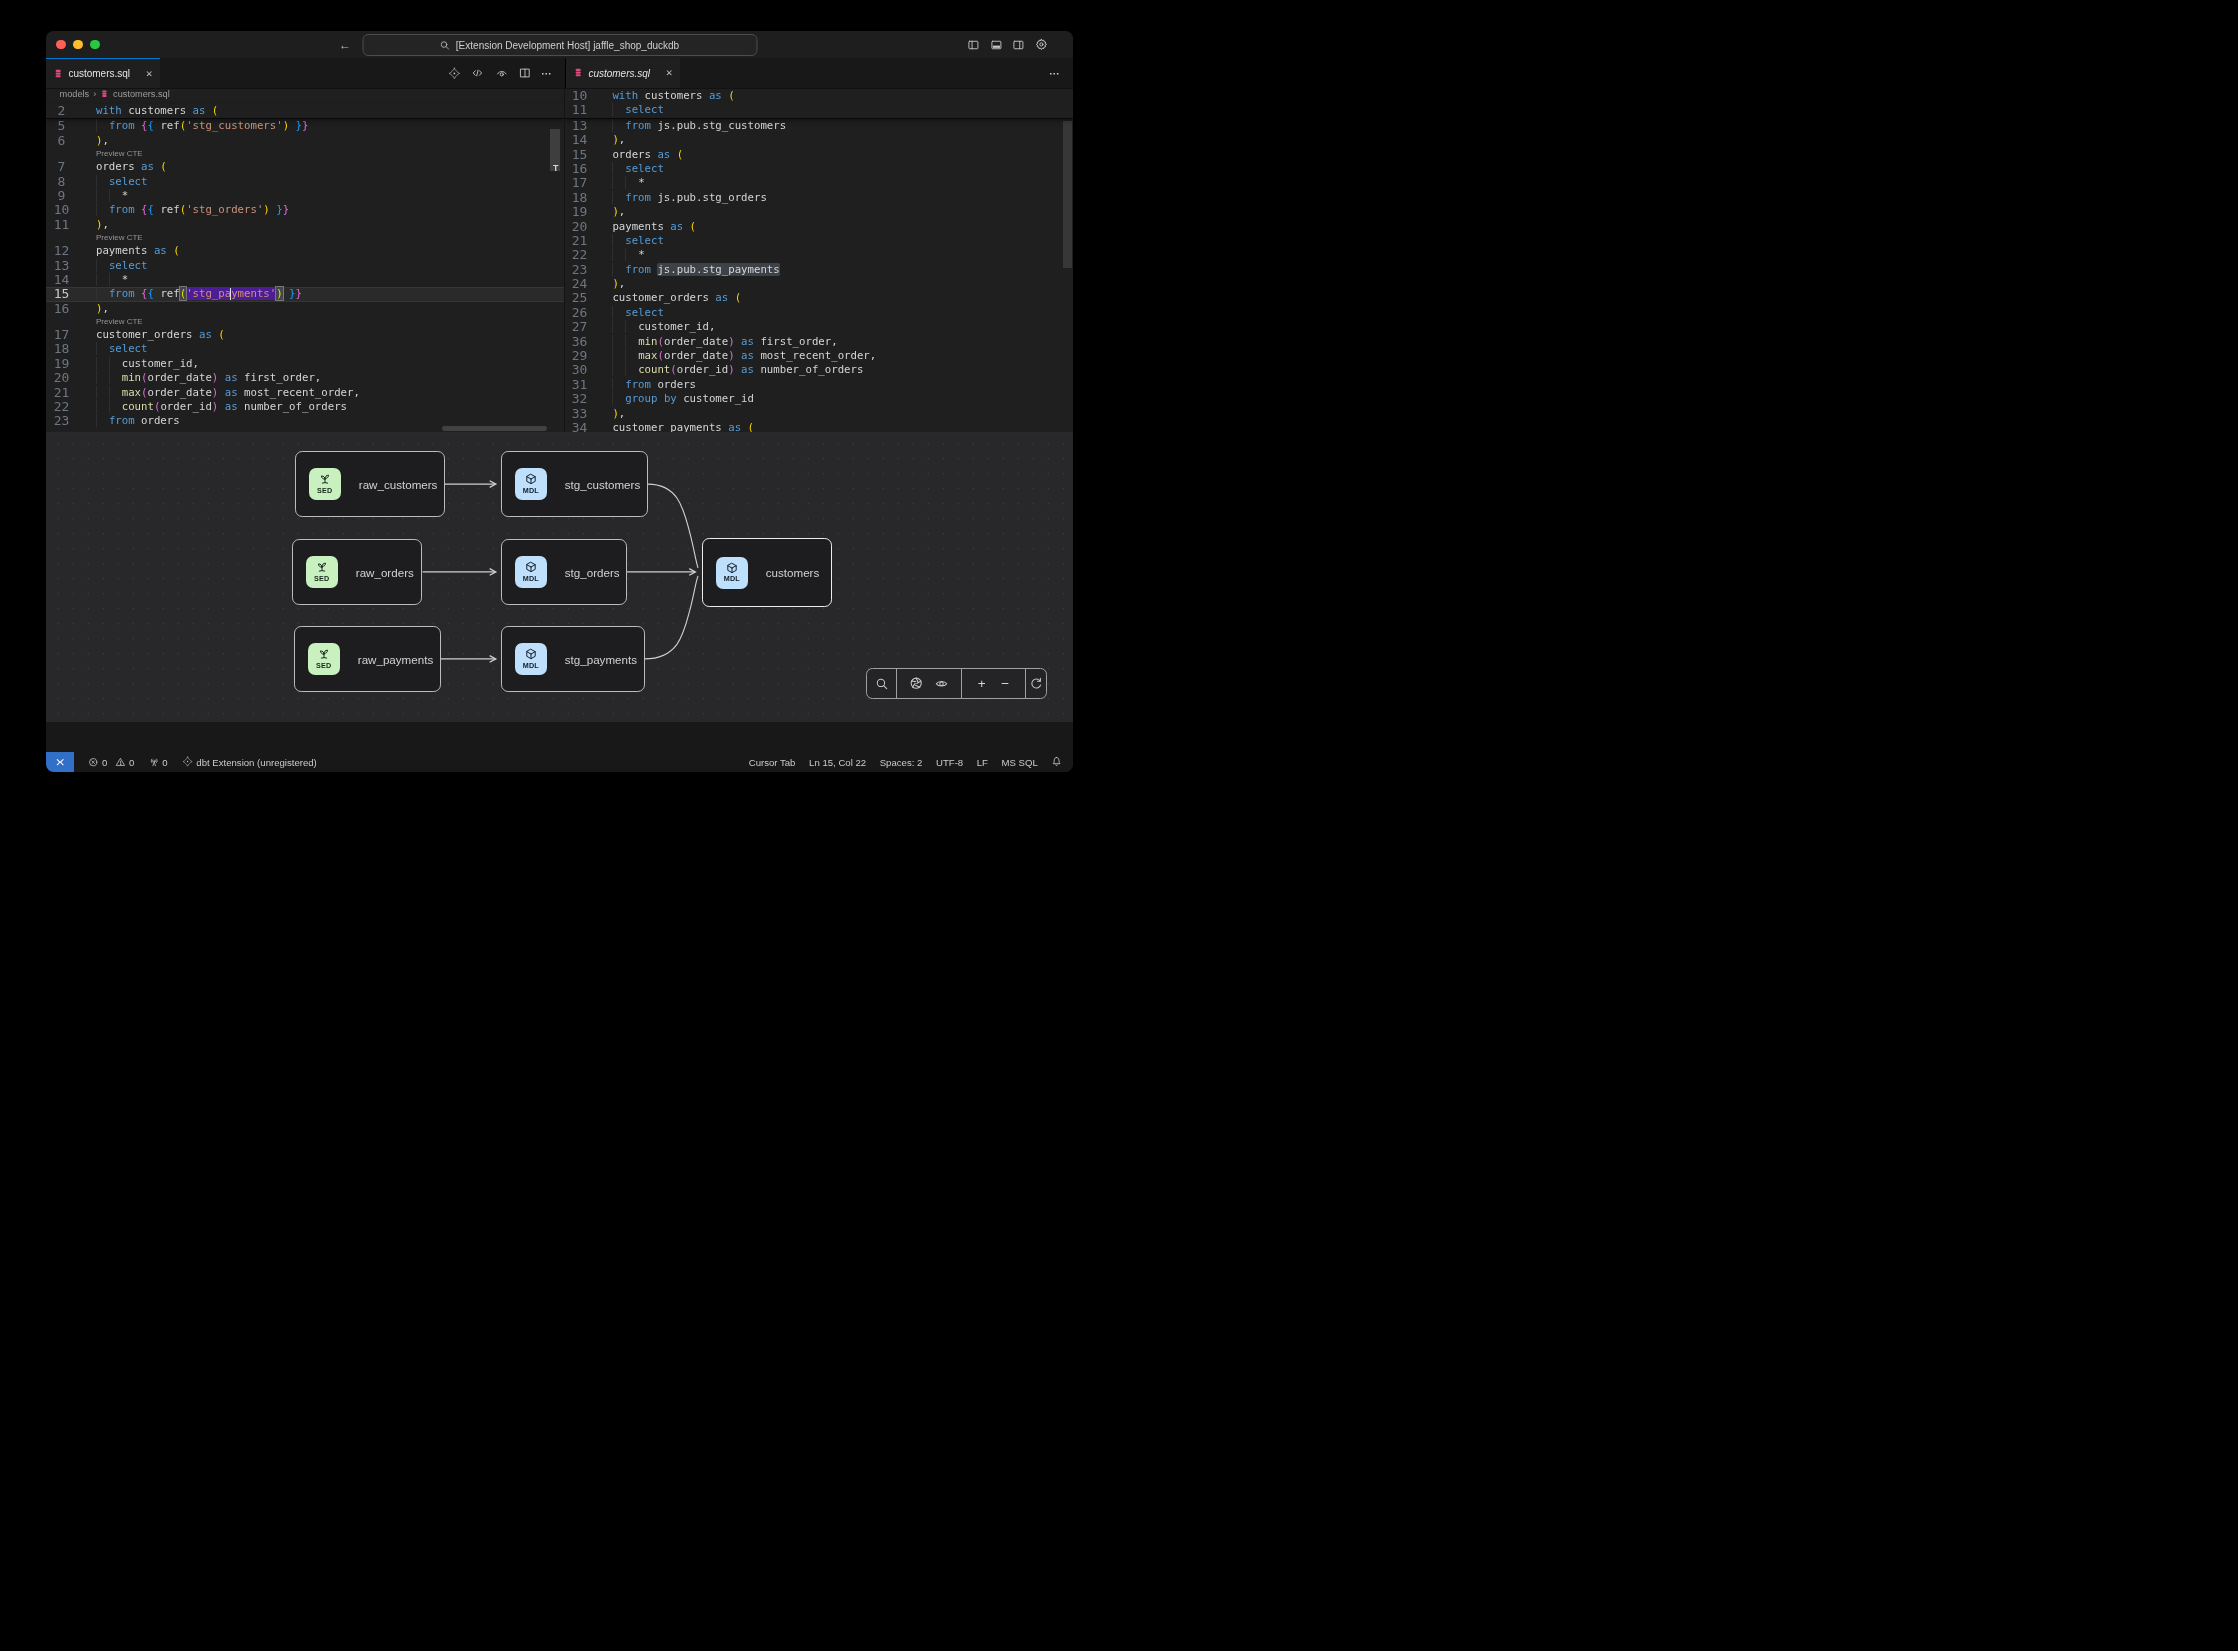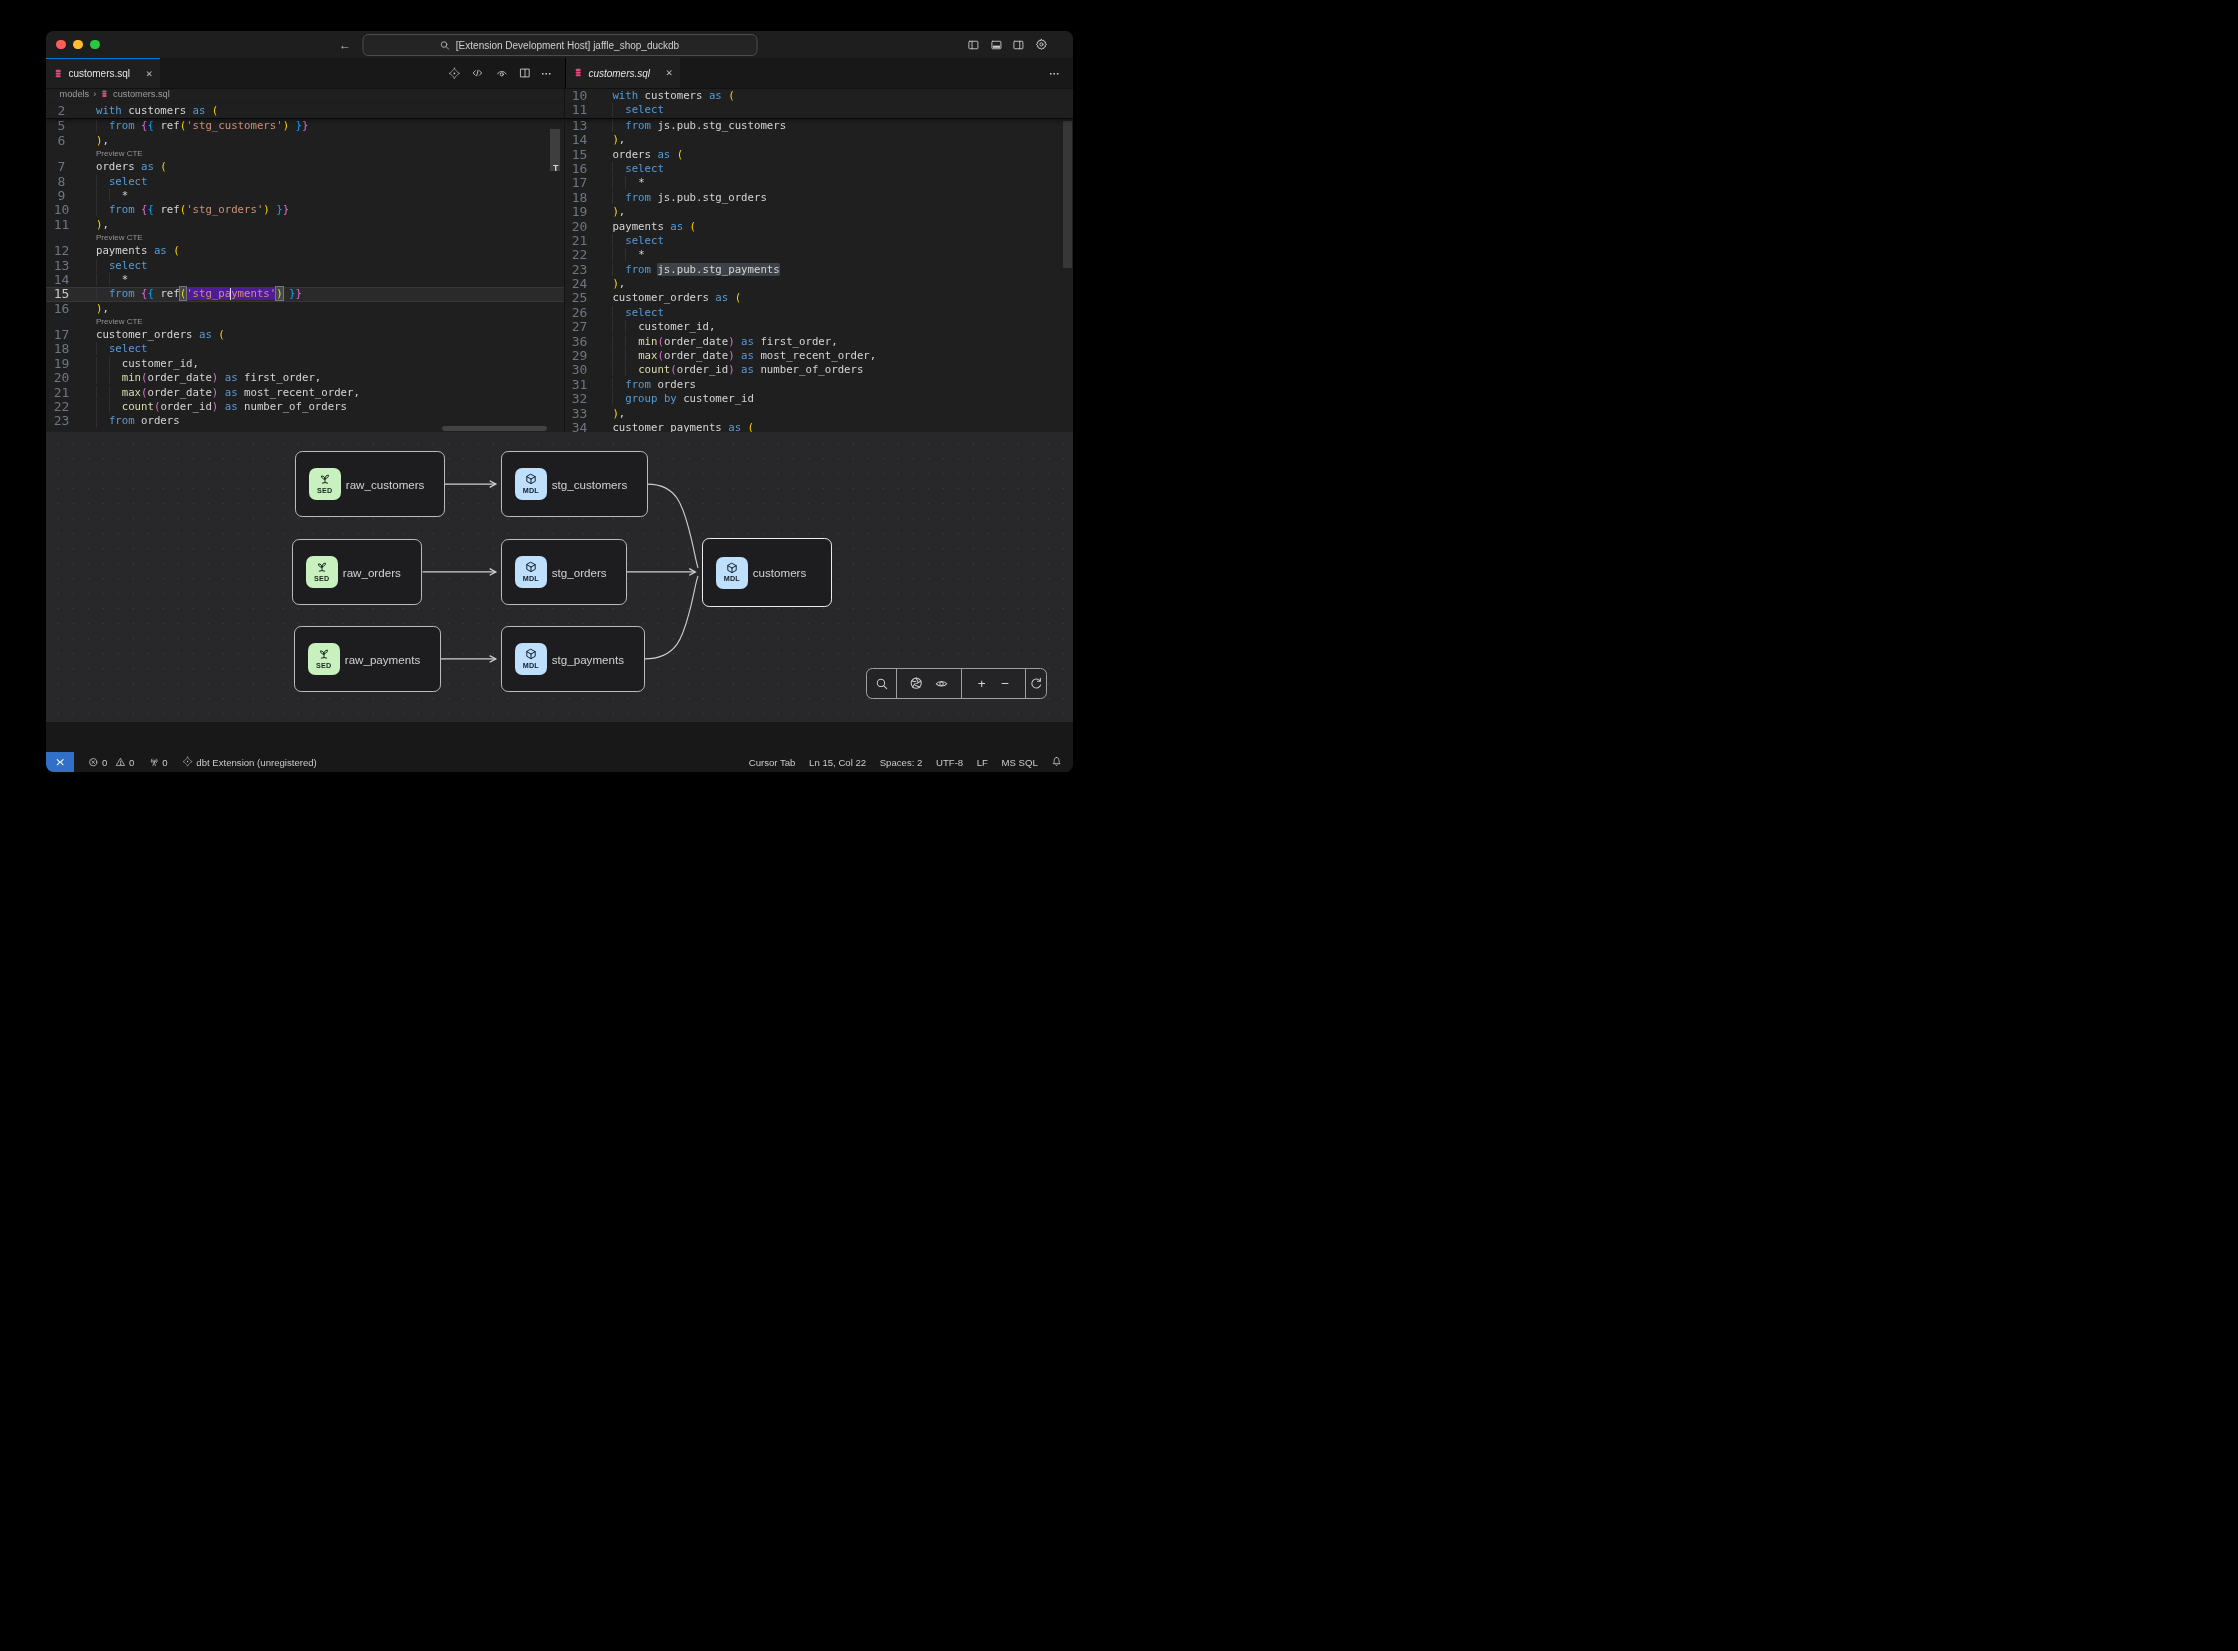--- a/index.html
+++ b/index.html
@@ -73,21 +73,21 @@
   .ptab{color:#9b9b9b;font-size:10.4px;}
   .ptab.active{color:#fff;background:#3a3a3c;border-radius:4.8px;padding:4px 8px;}
   .panel-actions{position:absolute;right:14.4px;top:8px;display:flex;gap:11.2px;}
 
   
   #graph{position:relative;height:289px;background-color:#28282a;
      background-image:radial-gradient(#47474a 0.9px,transparent 1px);
      background-size:15px 15px;background-position:4.8px 3.2px;overflow:hidden;}
   #edges{position:absolute;left:0;top:0;}
   .node{position:absolute;background:#1d1d1f;border:1.2px solid #bcbcbc;border-radius:7.2px;
-        display:flex;align-items:center;gap:5px;padding-left:12.8px;box-sizing:border-box;}
+        display:flex;align-items:center;gap:18px;padding-left:12.8px;box-sizing:border-box;}
   .node.sel{border:1.6px solid #ededed;}
   .nlabel{color:#d2d2d2;font-size:11.6px;}
   .badge{width:32px;height:32px;border-radius:7.2px;display:flex;flex-direction:column;align-items:center;
          justify-content:center;gap:0px;}
   .badge .bic{stroke:currentColor;fill:none;stroke-width:1.3;stroke-linecap:round;stroke-linejoin:round;}
   .badge .btx{font-size:7.2px;font-weight:bold;letter-spacing:0.2px;margin-top:0.8px;}
   .badge.sed{background:#c9f1bf;color:#17251a;}
   .badge.mdl{background:#bfe0fd;color:#101c28;}
   .n-raw-customers{left:249px;top:18.4px;width:150px;height:66px;}
   .n-stg-customers{left:455px;top:18.4px;width:147px;height:66px;}

